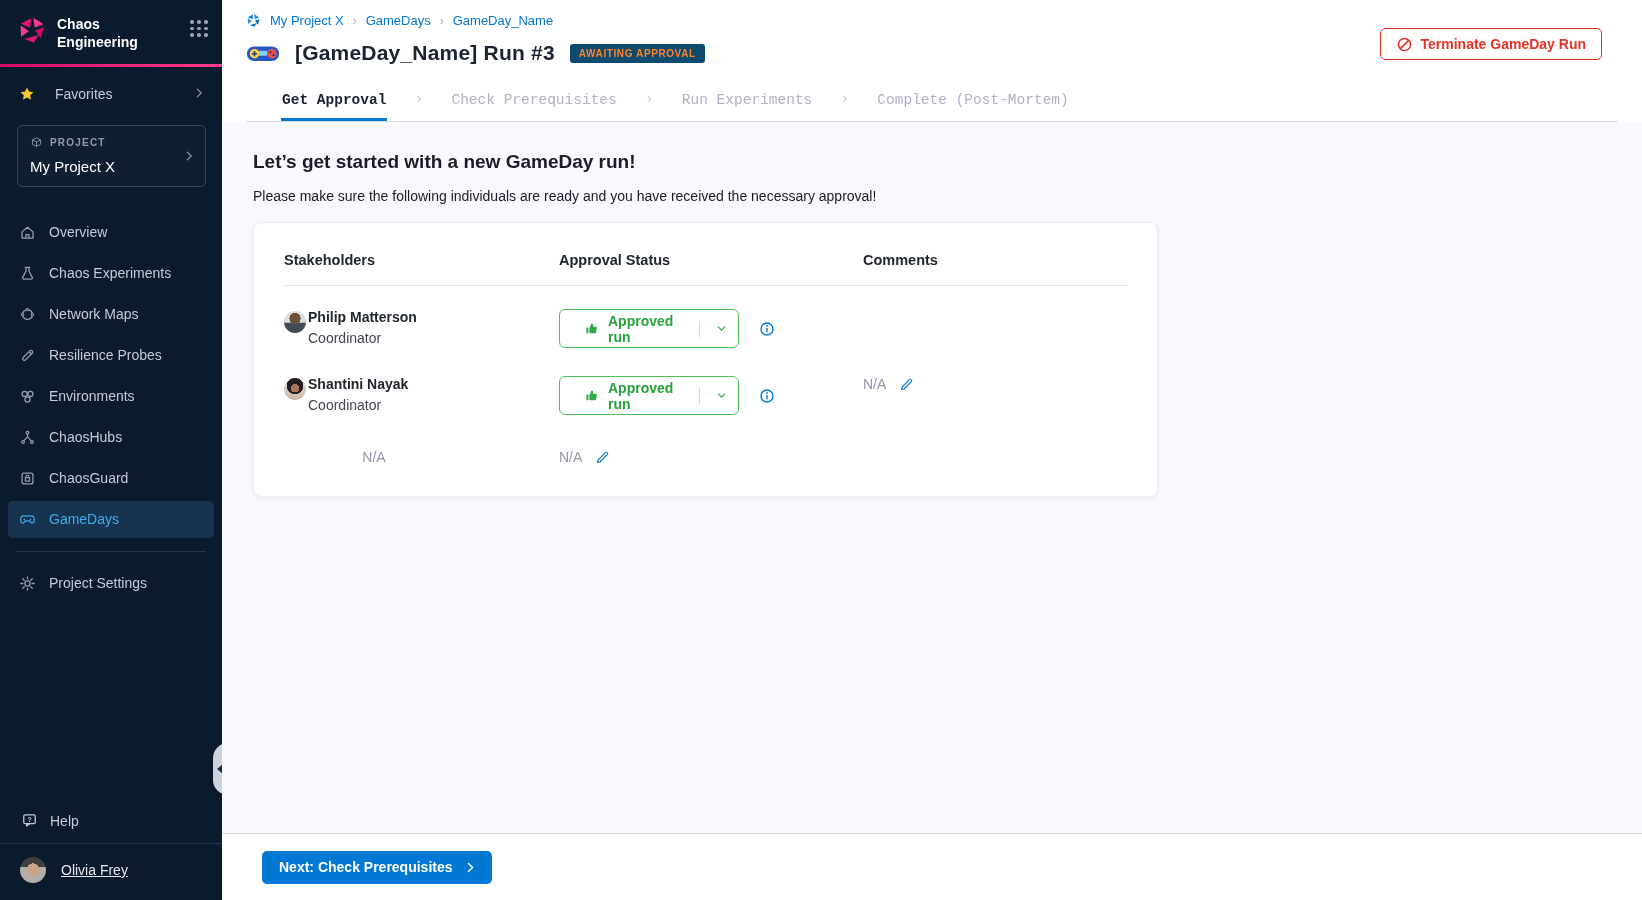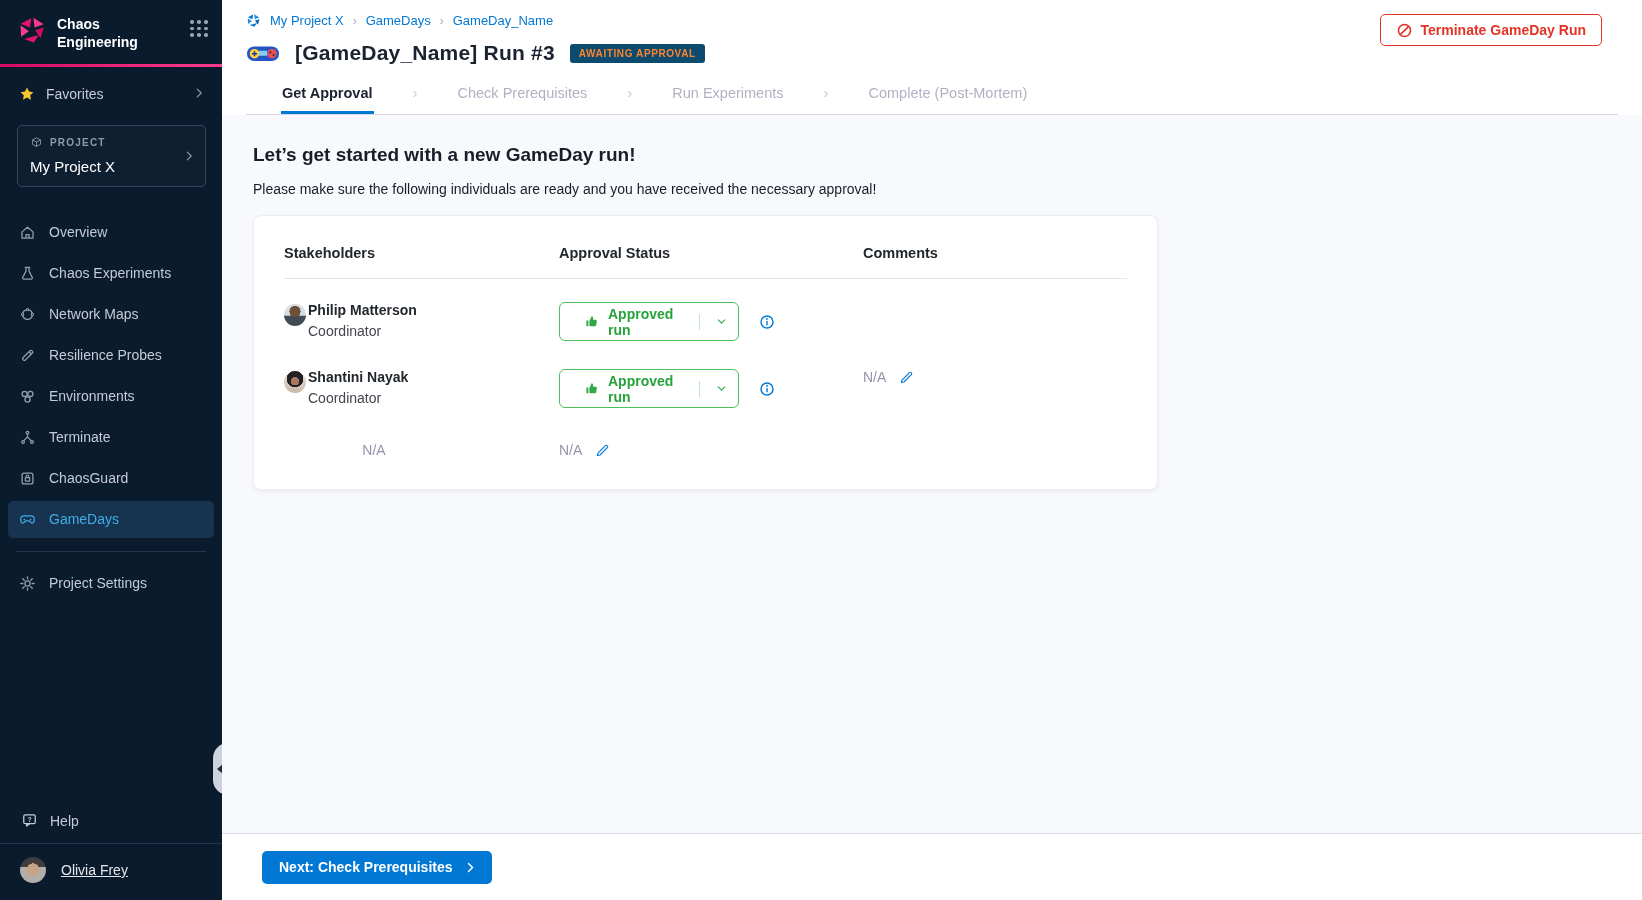--- a/index.html
+++ b/index.html
@@ -9,21 +9,21 @@
 
   
   .sidebar { width:222px; min-width:222px; background:#0a1b2e; color:#c4cbd7; display:flex; flex-direction:column; position:relative; }
   .side-head { display:flex; align-items:flex-start; padding:15px 14px 13px 17px; gap:10px; }
   .logo-mark { width:30px; height:30px; flex:0 0 auto; }
   .logo-text { font-size:14px; font-weight:bold; color:#ffffff; line-height:1.25; padding-top:1px; }
   .dot-grid { margin-left:auto; margin-top:5px; display:grid; grid-template-columns:repeat(3,4px); grid-gap:3px; cursor:pointer; }
   .dot-grid i { width:3.5px; height:3.5px; border-radius:50%; background:#98a3b3; }
   .pink-line { height:2.5px; background:linear-gradient(90deg,#d70a64,#ff3b8d); }
 
-  .fav-row { display:flex; align-items:flex-start; gap:11px; padding:19px 16px 6px 19px; cursor:pointer; }
+  .fav-row { display:flex; align-items:flex-start; gap:20px; padding:19px 16px 6px 19px; cursor:pointer; }
   .fav-row .lbl { color:#c4cbd7; }
   .row-chevron { margin-left:auto; color:#8b97a6; display:flex; }
 
   .project-card { margin:17px 16px 4px 17px; border:1px solid #33465d; border-radius:5px; padding:10px 12px 11px; position:relative; cursor:pointer; background:rgba(255,255,255,.02); }
   .project-label { display:flex; align-items:center; gap:7px; font-size:10px; font-weight:bold; letter-spacing:1.2px; color:#8e9ba9; }
   .project-name { color:#ffffff; font-size:15px; margin-top:9px; }
   .project-card .row-chevron { position:absolute; right:9px; top:50%; transform:translateY(-50%); }
 
   .nav { margin:23px 8px 0; display:flex; flex-direction:column; gap:4px; }
   .nav-item { display:flex; align-items:center; gap:13px; padding:10px 11px; border-radius:5px; color:#c4cbd7; cursor:pointer; }
@@ -54,23 +54,23 @@
   .breadcrumb { display:flex; align-items:center; gap:9px; font-size:13px; }
   .crumb { color:#0278d5; cursor:pointer; }
   .crumb-sep { color:#a9aabd; font-size:12px; }
   .bc-logo { width:15px; height:15px; display:flex; }
 
   .title-row { display:flex; align-items:center; gap:15px; margin-top:13px; }
   .gamepad-big { display:flex; }
   .page-title { font-size:21px; font-weight:bold; color:#1b2230; letter-spacing:.2px; }
   .badge { background:#0c4a6e; color:#ff832b; font-size:10px; font-weight:bold; letter-spacing:.6px; padding:4px 9px; border-radius:3px; }
 
-  .terminate-btn { position:absolute; top:14px; right:40px; height:32px; display:flex; align-items:center; gap:8px; padding:0 15px; background:#ffffff; border:1px solid #e43326; border-radius:5px; color:#e43326; font-weight:bold; font-size:14px; cursor:pointer;margin-left:35px; }
-
-  .stepper { display:flex; align-items:center; gap:39px; padding-left:35px; margin-top:18px; background:#ffffff; border-bottom:1px solid #d9dae5; }
+  .terminate-btn { position:absolute; top:28px; right:40px; height:32px; display:flex; align-items:center; gap:8px; padding:0 15px; background:#ffffff; border:1px solid #e43326; border-radius:5px; color:#e43326; font-weight:bold; font-size:14px; cursor:pointer;margin-left:35px; }
+
+  .stepper { display:flex; align-items:center; gap:27px; padding-left:35px; margin-top:25px; background:#ffffff; border-bottom:1px solid #d9dae5;font-family:Liberation Mono, monospace; }
   .step { font-size:14.5px; color:#b0b1c3; padding:2px 1px 13px; cursor:pointer; }
   .step.active { color:#1b2230; font-weight:bold; box-shadow:inset 0 -3px 0 #0278d5; }
   .step-sep { color:#c9cad8; font-size:15px; padding-bottom:12px; }
 
   .content { flex:1; padding:29px 0 0 31px; }
   .content h2 { font-size:19px; font-weight:bold; color:#1b1c28; margin-bottom:15px; }
   .subheading { font-size:14px; color:#1b1c28; margin-bottom:18px; }
 
   .card { width:905px; background:#ffffff; border:1px solid #ecedf4; border-radius:8px; box-shadow:0 2px 4px rgba(96,97,112,.08); padding-bottom:18px; }
   .thead { display:grid; grid-template-columns:275px 304px 1fr; padding:29px 30px 0; }
@@ -225,21 +225,21 @@
       </div>
       <div class="nav-item">
         <span class="nicon">
           <svg viewBox="0 0 16 16" width="17" height="17">
               <circle cx="8" cy="3.6" r="1.3" stroke="currentColor" stroke-width="1.1" fill="none"></circle>
               <circle cx="3.8" cy="12.2" r="1.3" stroke="currentColor" stroke-width="1.1" fill="none"></circle>
               <circle cx="12.2" cy="12.2" r="1.3" stroke="currentColor" stroke-width="1.1" fill="none"></circle>
               <path d="M8 5v2.4M8 7.4l-3.4 3.6M8 7.4l3.4 3.6" stroke="currentColor" stroke-width="1.1" fill="none"></path>
             </svg>
         </span>
-        <span>Terminate</span>
+        <span>ChaosHubs</span>
       </div>
       <div class="nav-item">
         <span class="nicon">
           <svg viewBox="0 0 16 16" width="17" height="17">
               <rect x="2.9" y="2.9" width="10.2" height="10.2" rx="1.8" stroke="currentColor" stroke-width="1.2" fill="none"></rect>
               <rect x="5.9" y="7.1" width="4.2" height="3.4" rx=".6" stroke="currentColor" stroke-width="1.1" fill="none"></rect>
               <path d="M6.7 7.1V6a1.3 1.3 0 0 1 2.6 0v1.1" stroke="currentColor" stroke-width="1.1" fill="none"></path>
             </svg>
         </span>
         <span>ChaosGuard</span>

